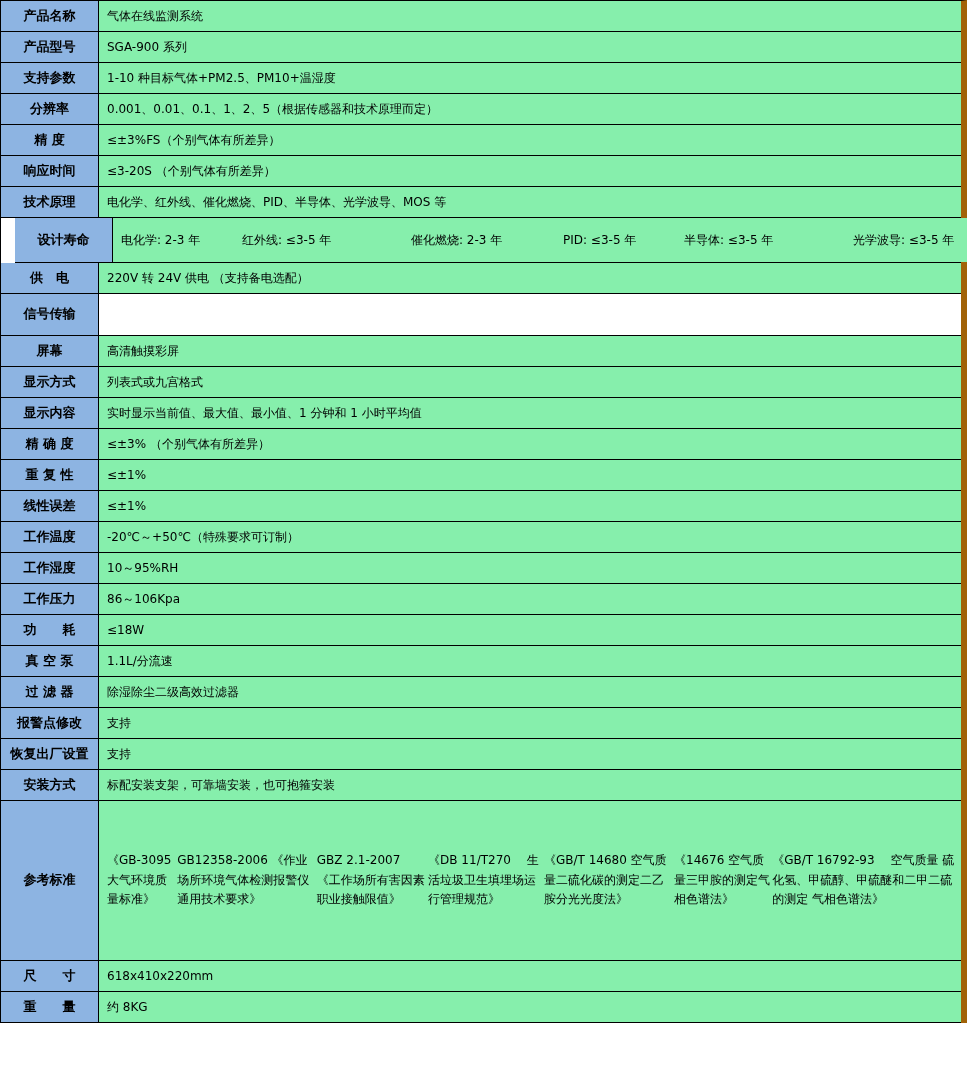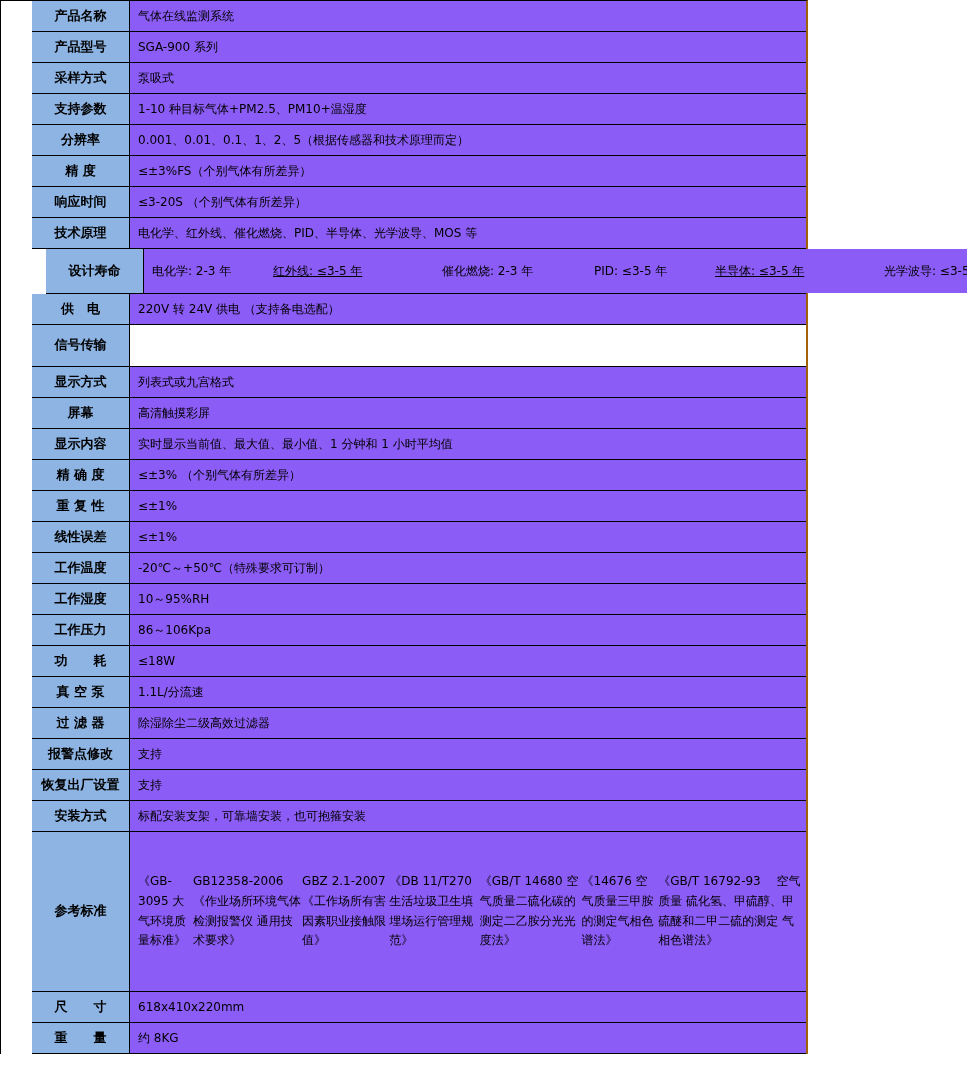--- a/index.html
+++ b/index.html
@@ -2,25 +2,24 @@
 <html><head>
 <meta charset="utf-8">
 <style>
   * { margin: 0; padding: 0; box-sizing: border-box; }
   html, body { background: #ffffff; }
   body {
     font-family: "DejaVu Sans", "Liberation Sans", sans-serif;
     color: #000000;
   }
   .spec-table {
-    width: 808px;
+    width: 967px;
     border-top: 1px solid #000000;
     border-left: 1px solid #000000;
-    border-right: 2px solid #a16207;
-    padding-left: 31px;
+    border-right: 6px solid #a16207;
   }
   .row {
     display: flex;
     border-bottom: 1px solid #000000;
   }
   .h31 { height: 31px; }
   .h45 { height: 45px; margin-left: 14px; }
   .h42 { height: 42px; }
   .h160 { height: 160px; }
   .label {
@@ -32,64 +31,60 @@
     align-items: center;
     justify-content: center;
     font-weight: bold;
     font-size: 13px;
     letter-spacing: 0px;
     text-align: center;
     line-height: 1.15;
   }
   .value {
     flex: 1 1 auto;
-    background: #8b5cf6;
+    background: #86efac;
     display: flex;
     align-items: center;
     padding-left: 8px;
     font-size: 12px;
   }
   .value.multi {
     flex-direction: row;
     align-items: stretch;
     justify-content: center;
     padding-top: 2px;
     padding-bottom: 2px;
   }
   .vline {
     display: flex;
     align-items: center;
     line-height: 20px;
   }
   .h45 .vline, .h42 .vline { line-height: 20px; }
   .c1 { flex: 0 0 121px; }
-  .c2 { flex: 0 0 169px; text-decoration: underline; }
+  .c2 { flex: 0 0 169px; }
   .c3 { flex: 0 0 152px; }
   .c4 { flex: 1 1 auto; font-family: Liberation Mono, monospace; }
   .ref .vline { line-height: 19.6px; }
 </style>
 </head>
 <body>
 
 <div class="spec-table">
 
   <div class="row h31">
     <div class="label">产品名称</div>
     <div class="value">气体在线监测系统</div>
   </div>
 
   <div class="row h31">
     <div class="label">产品型号</div>
     <div class="value">SGA-900 系列</div>
   </div>
 
-  <div class="row h31">
-    <div class="label">采样方式</div>
-    <div class="value">泵吸式</div>
-  </div>
 
   <div class="row h31">
     <div class="label">支持参数</div>
     <div class="value">1-10 种目标气体+PM2.5、PM10+温湿度</div>
   </div>
 
 
   <div class="row h31">
     <div class="label">分辨率</div>
     <div class="value">0.001、0.01、0.1、1、2、5（根据传感器和技术原理而定）</div>
@@ -130,27 +125,27 @@
   <div class="row h31">
     <div class="label">供　电</div>
     <div class="value">220V 转 24V 供电 （支持备电选配）</div>
   </div>
 
   <div class="row h42">
     <div class="label">信号传输</div>
   </div>
 
   <div class="row h31">
+    <div class="label">屏幕</div>
+    <div class="value">高清触摸彩屏</div>
+  </div>
+
+  <div class="row h31">
     <div class="label">显示方式</div>
     <div class="value">列表式或九宫格式</div>
-  </div>
-
-  <div class="row h31">
-    <div class="label">屏幕</div>
-    <div class="value">高清触摸彩屏</div>
   </div>
 
   <div class="row h31">
     <div class="label">显示内容</div>
     <div class="value">实时显示当前值、最大值、最小值、1 分钟和 1 小时平均值</div>
   </div>
 
   <div class="row h31">
     <div class="label">精 确 度</div>
     <div class="value">≤±3% （个别气体有所差异）</div>

